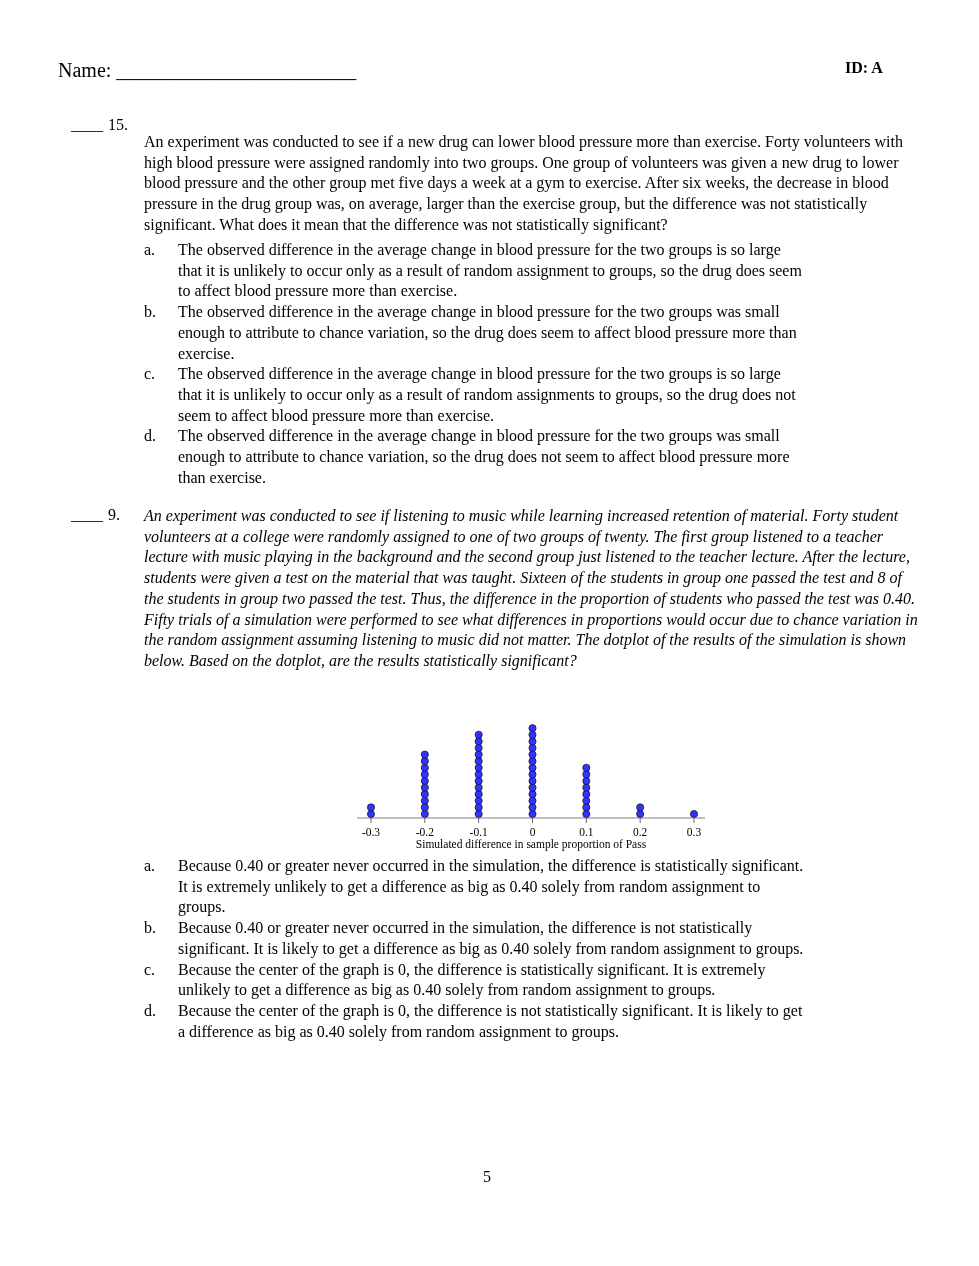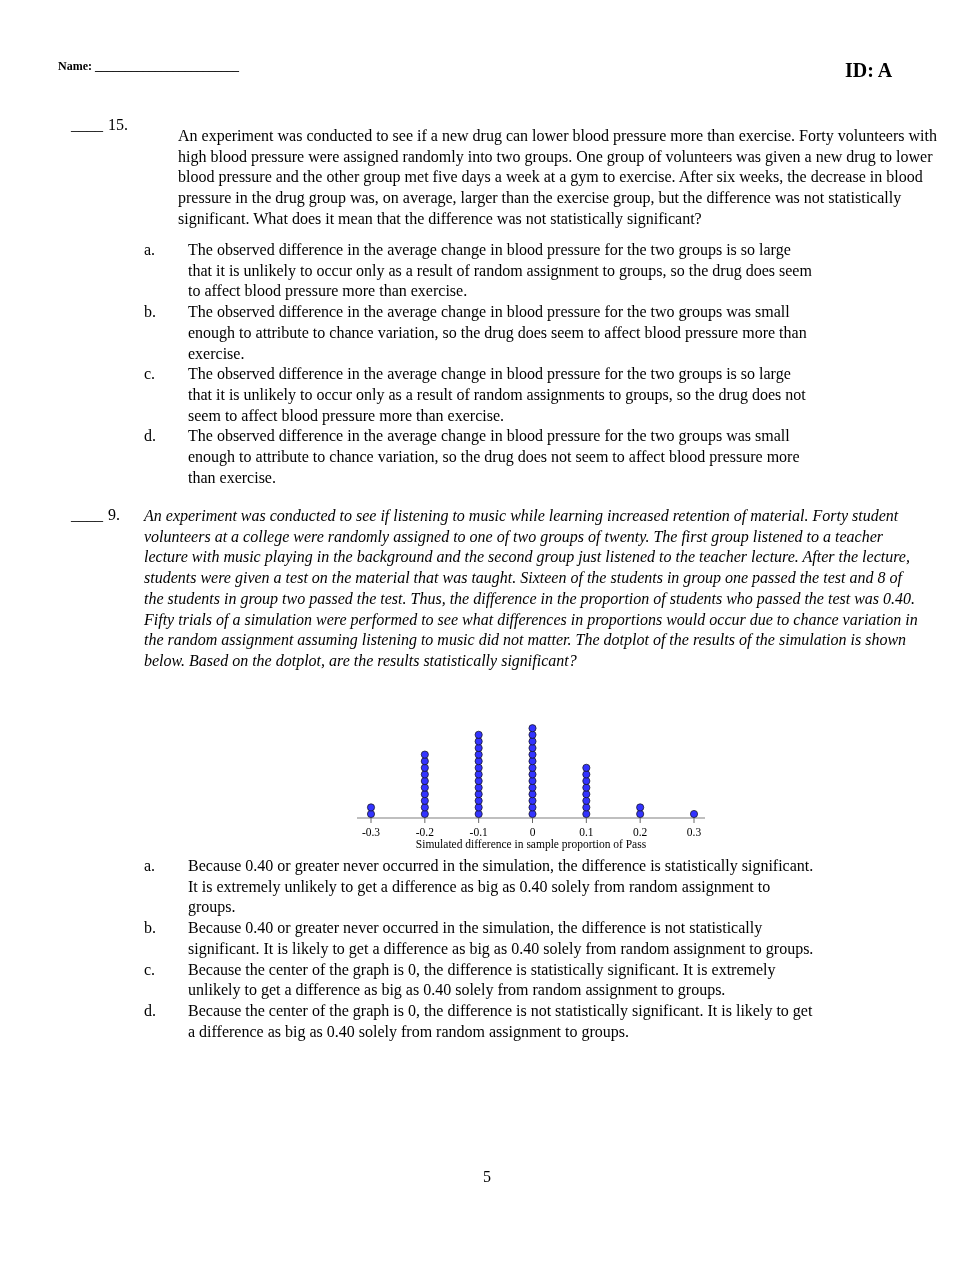--- a/index.html
+++ b/index.html
@@ -1,28 +1,28 @@
 <!DOCTYPE html>
 <html><head>
 <meta charset="utf-8">
 <style>
   html, body { margin: 0; padding: 0; background: #ffffff; }
   body { width: 979px; height: 1266px; position: relative; font-family: "Liberation Serif", serif; color: #000; font-size: 16px; }
-  .header-name { position: absolute; left: 58px; top: 59px; font-weight: bold; font-size: 12px; }
-  .header-id { position: absolute; left: 845px; top: 59px; font-weight: bold; font-size: 20px; }
+  .header-name { position: absolute; left: 58px; top: 59px; font-weight: normal; font-size: 20px; }
+  .header-id { position: absolute; left: 845px; top: 59px; font-weight: bold; font-size: 16px; }
   .question { position: absolute; left: 58px; width: 860px; }
   .blank { position: absolute; left: 13px; top: 0; text-align: center; }
   .qnum { position: absolute; left: 50px; top: 0; }
   .stem { position: absolute; left: 86px; width: 772px; line-height: 20.7px; }
   .choices { position: absolute; left: 86px; }
   .choice { position: relative; line-height: 20.7px; }
   .choice .letter { position: absolute; left: 0; top: 0; }
-  .choice .ctext { margin-left: 44px; display: block; width: 630px; }
+  .choice .ctext { margin-left: 34px; display: block; width: 630px; }
   #q13 { top: 116px; }
-  #q13 .stem { top: 10px; width: 760px; margin-left: 34px; }
+  #q13 .stem { top: 16px; width: 760px; }
   #q13 .choices { top: 124px; }
   #q14 { top: 506px; }
   #q14 .stem { top: 0; width: 775px; font-style: italic; }
   #q14 .choices { top: 350px; }
   .plot { position: absolute; left: 355px; top: 710px; width: 360px; height: 150px; }
   .page-number { position: absolute; left: 483px; top: 1168px; font-size: 16px; }
 </style>
 </head>
 <body>
 

